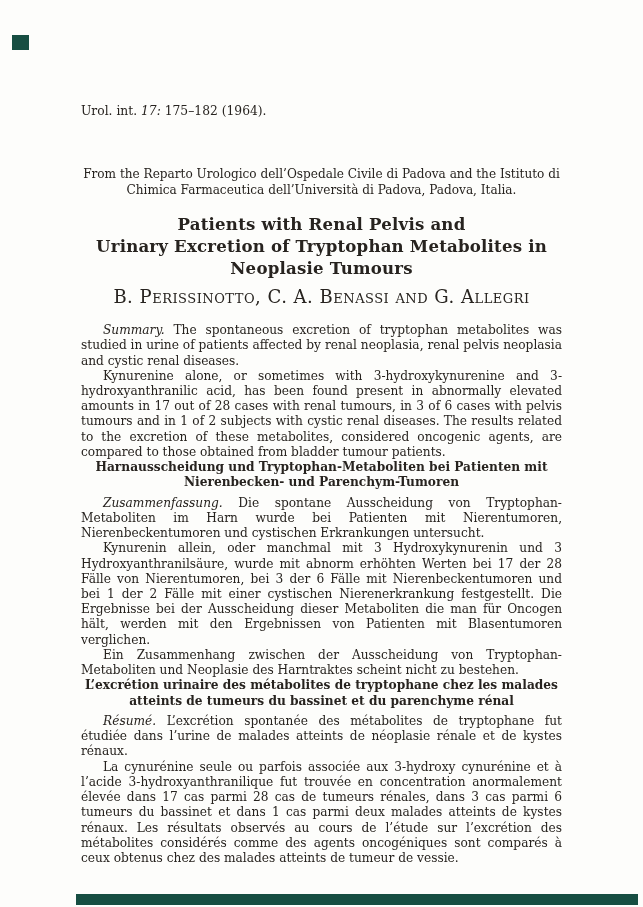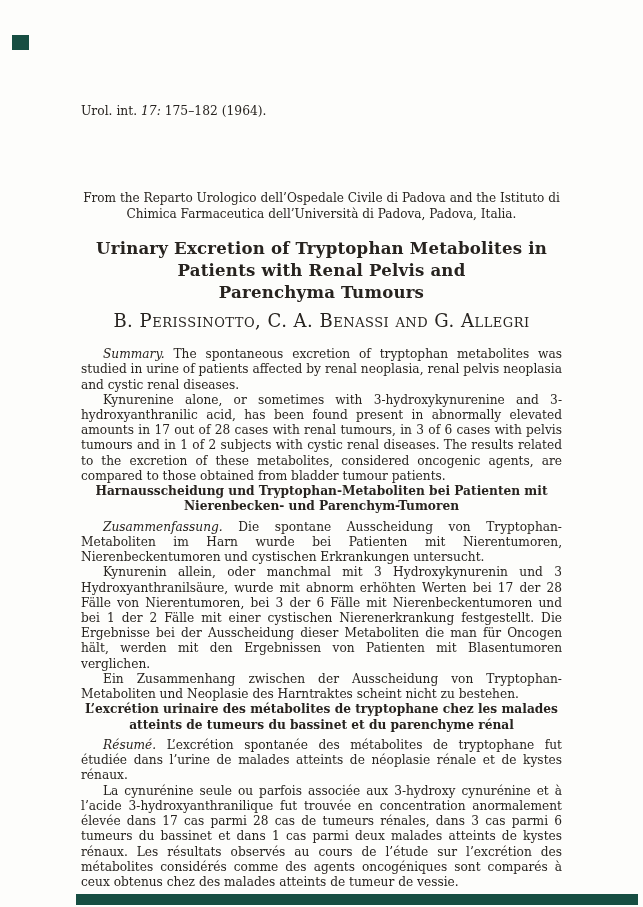--- a/index.html
+++ b/index.html
@@ -18,21 +18,21 @@
     top: 0;
     width: 481px;
   }
   .journal-ref {
     margin-top: 104px;
     font-size: 12.3px;
     line-height: 15px;
   }
   .journal-ref em { font-style: italic; }
   .affiliation {
-    margin-top: 72px;
+    margin-top: 48px;
     text-align: center;
     font-size: 12.1px;
     line-height: 15.6px;
   }
   .title {
     margin-top: 15px;
     text-align: center;
     font-weight: bold;
     font-size: 16.6px;
     line-height: 22px;
@@ -86,23 +86,23 @@
   <div class="scan-mark-square" style="background: rgb(23, 78, 66);"></div>
   <div class="scan-mark-bar" style="background: rgb(23, 78, 66);"></div>
 
   <div class="content">
 
     <div class="journal-ref"><span>Urol. int. </span><em>17:</em><span> 175–182 (1964).</span></div>
 
     <div class="affiliation">From the Reparto Urologico dell’Ospedale Civile di Padova and the Istituto di Chimica Farmaceutica dell’Università di Padova, Padova, Italia.</div>
 
     <div class="title">
+      <div>Patients with Renal Pelvis and</div>
       <div>Urinary Excretion of Tryptophan Metabolites in</div>
-      <div>Patients with Renal Pelvis and</div>
-      <div>Parenchyma Tumours</div>
+      <div>Neoplasie Tumours</div>
     </div>
 
     <div class="authors">B. Perissinotto, C. A. Benassi and G. Allegri</div>
 
     <div class="abstract">
 
       <p><em class="lead">Summary.</em> <span>The spontaneous excretion of tryptophan metabolites was studied in urine of patients affected by renal neoplasia, renal pelvis neoplasia and cystic renal diseases.</span></p>
       <p>Kynurenine alone, or sometimes with 3-hydroxykynurenine and 3-hydroxyanthranilic acid, has been found present in abnormally elevated amounts in 17 out of 28 cases with renal tumours, in 3 of 6 cases with pelvis tumours and in 1 of 2 subjects with cystic renal diseases. The results related to the excretion of these metabolites, considered oncogenic agents, are compared to those obtained from bladder tumour patients.</p>
 
       <p class="section-heading">Harnausscheidung und Tryptophan-Metaboliten bei Patienten mit Nierenbecken- und Parenchym-Tumoren</p>

